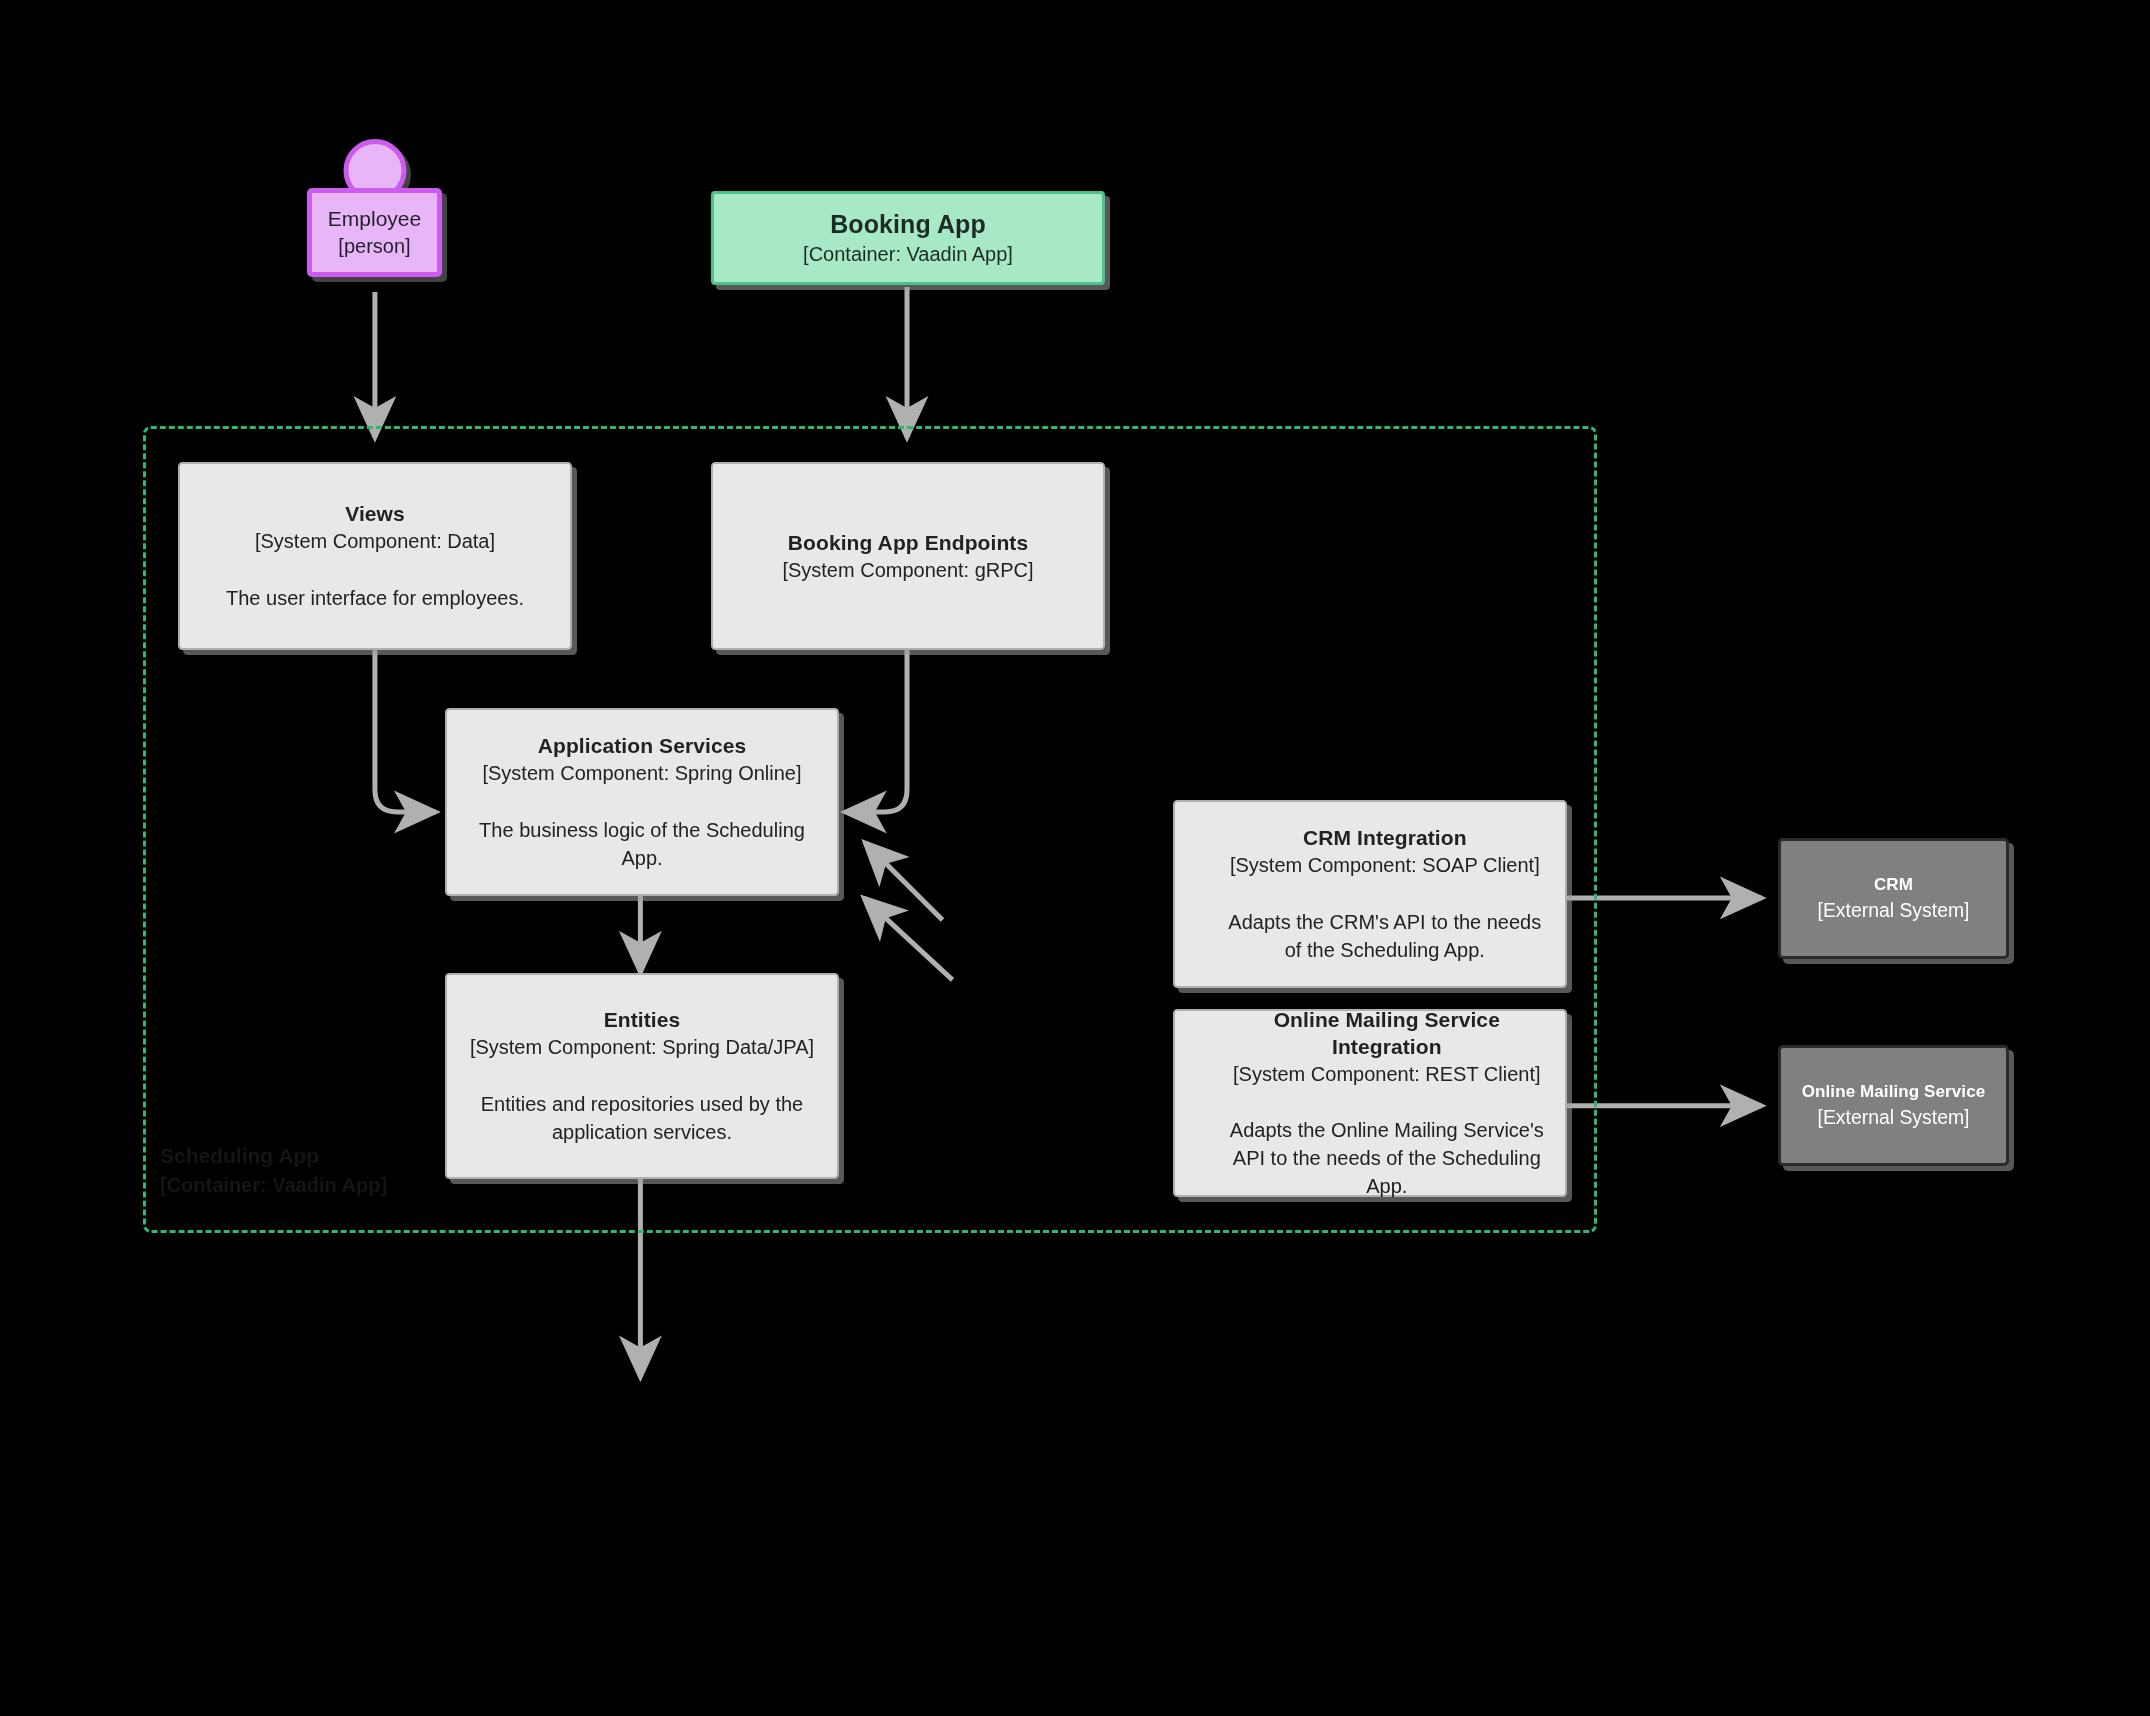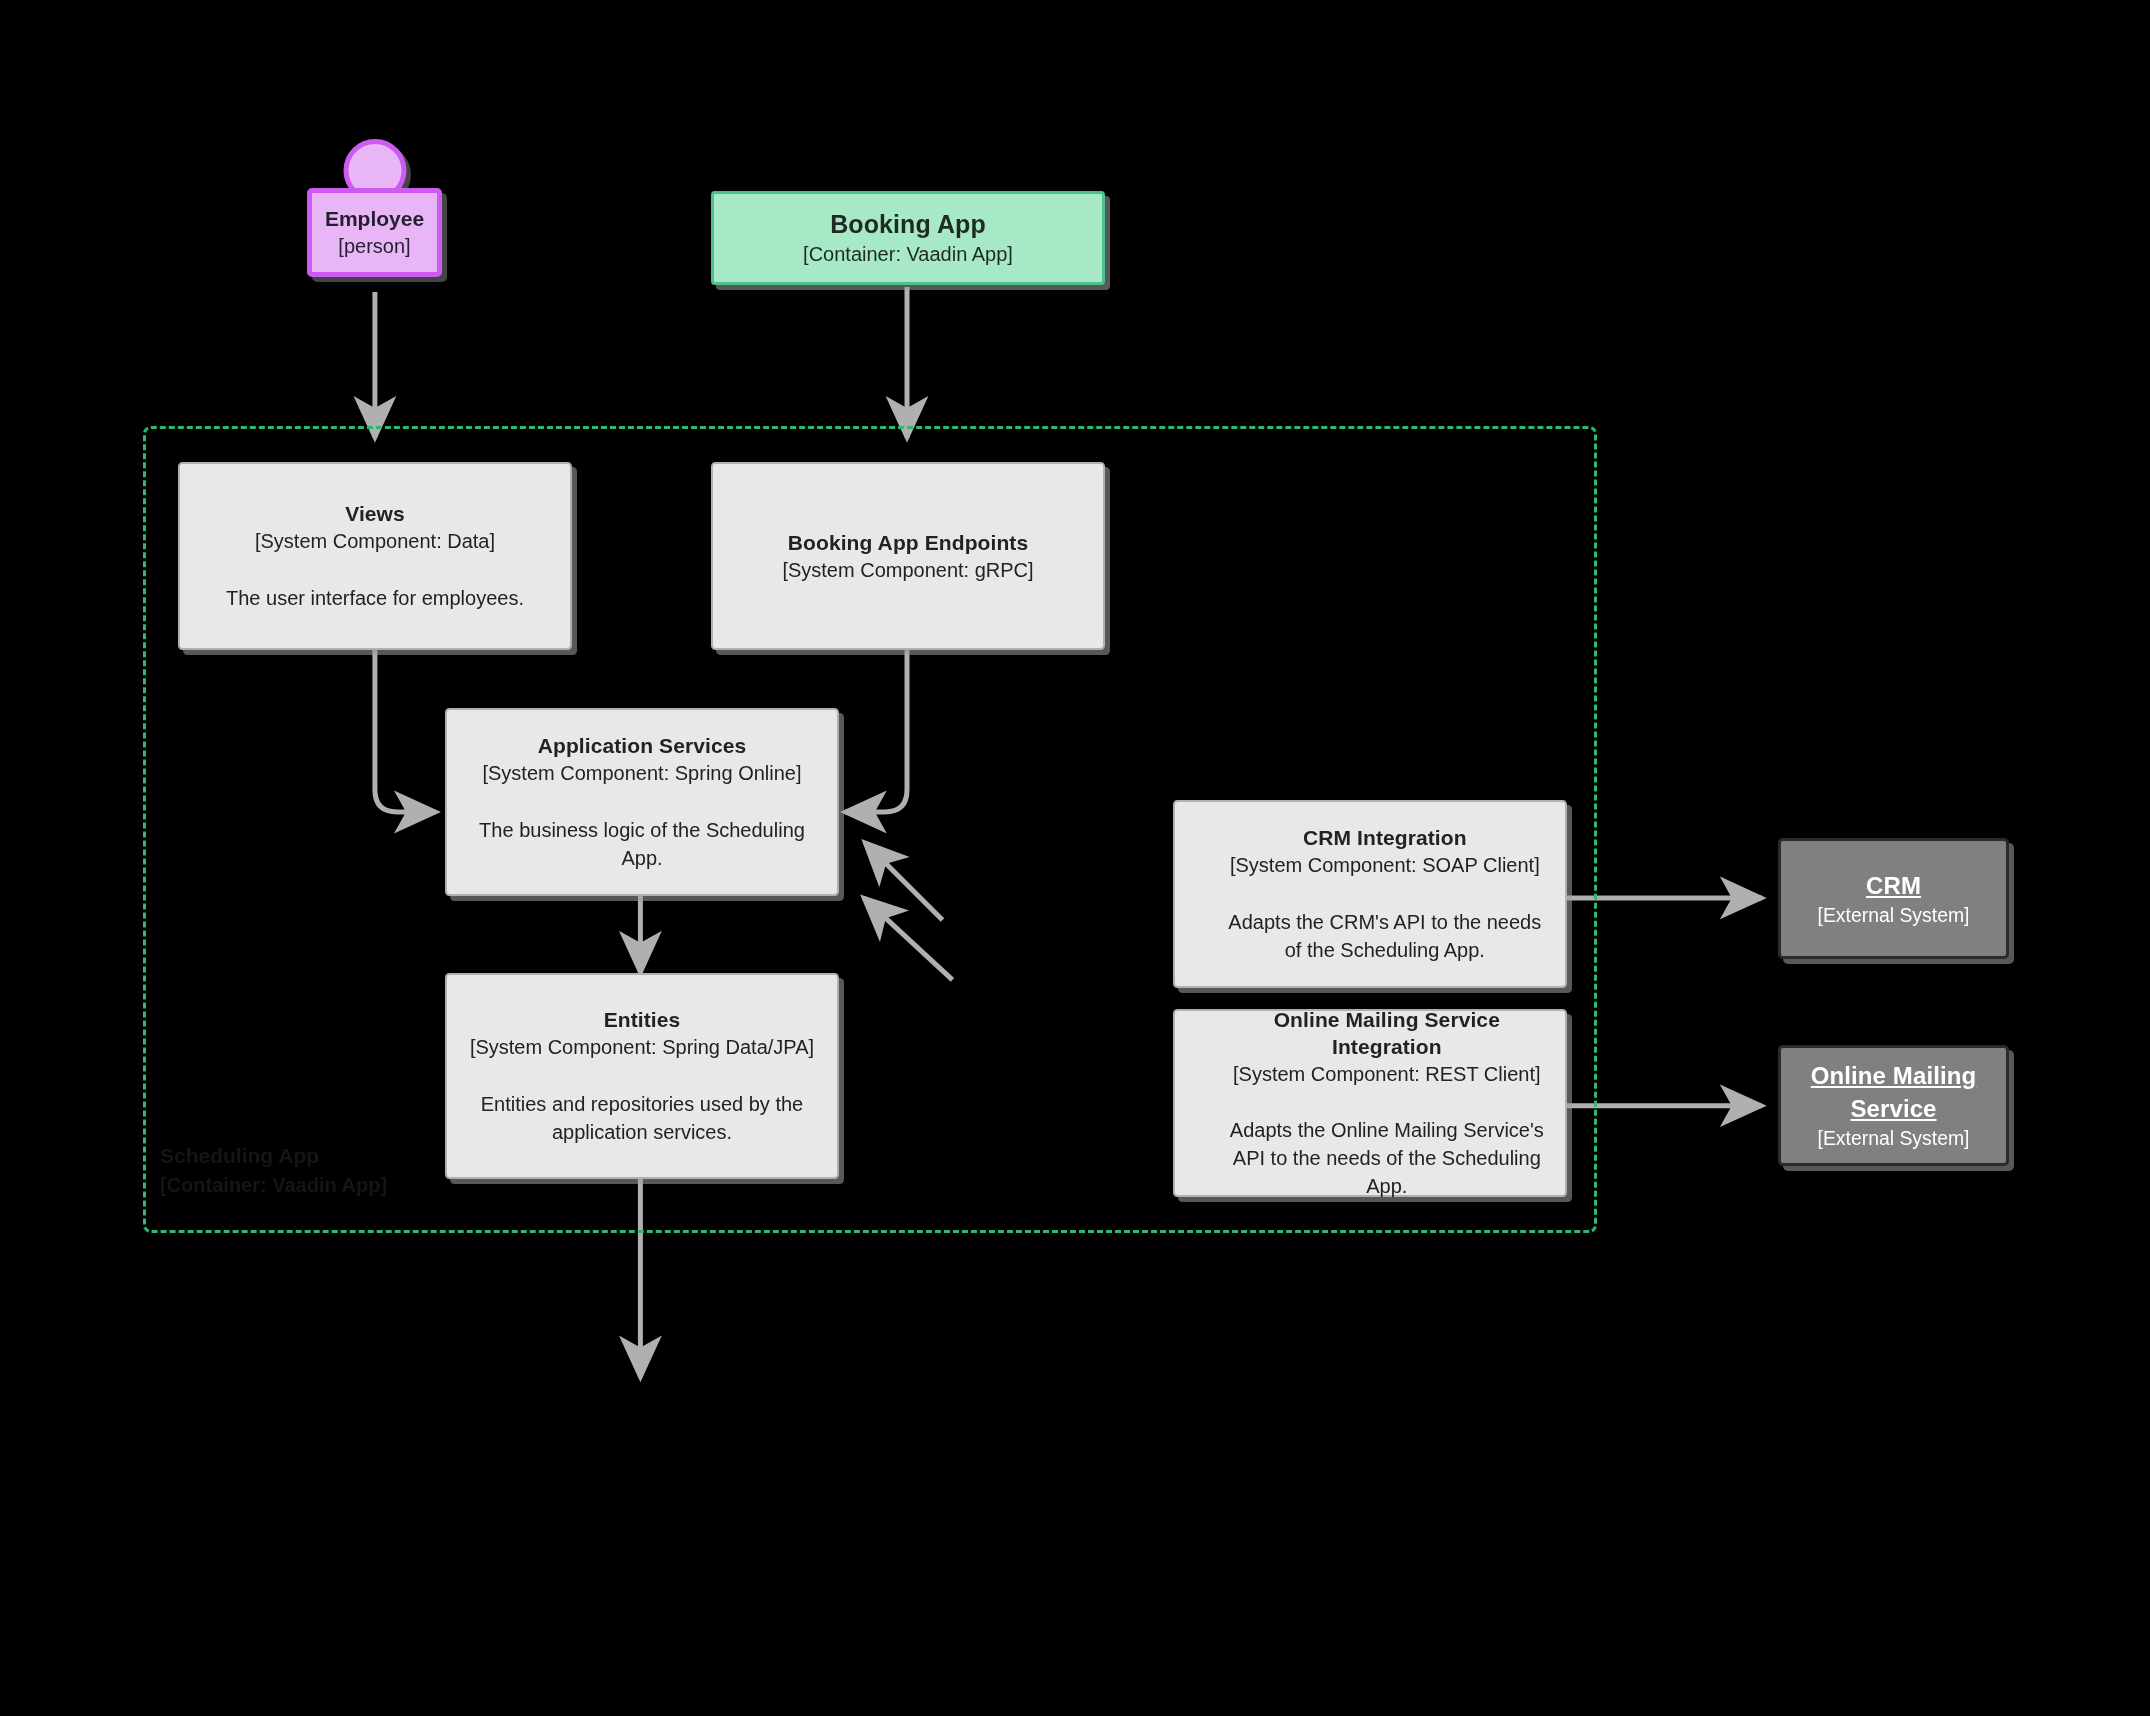--- a/index.html
+++ b/index.html
@@ -92,42 +92,42 @@
     border: 5px solid #cd5bf0;
     box-sizing: border-box;
     border-radius: 5px;
     display: flex;
     flex-direction: column;
     align-items: center;
     justify-content: center;
     color: #231f2e;
     box-shadow: 5px 5px 0 0 rgba(150,150,150,0.45);
   }
-  .person-body .ttl  { font-size: 21px; font-weight: bold; line-height: 1.35; }
+  .person-body .ttl  { font-size: 21px; font-weight: normal; line-height: 1.35; }
   .person-body .sub  { font-size: 20px; line-height: 1.35; }
 
   
   .container-node {
     background: #a7e9c6;
     border: 3.3px solid #4bc28b;
     color: #1d2b24;
     border-radius: 3.9px;
   }
   .container-node .ttl { font-size: 25px; line-height: 1.35; }
   .container-node .sub { font-size: 20px; line-height: 1.35; }
 
   
   .external {
     background: #808080;
     border: 3.3px solid #2b2b2b;
     color: #ffffff;
     border-radius: 5px;
     padding: 5.5px 10px;
   }
-  .external .ttl { font-size: 24px; line-height: 1.38; text-decoration: underline; }
+  .external .ttl { font-size: 17px; line-height: 1.38; }
   .external .sub { font-size: 19.4px; line-height: 1.38; }
 
   
   .boundary {
     position: absolute;
     z-index: 2;
     box-sizing: border-box;
     border: 3.3px dashed #2eb872;
     border-radius: 7.8px;
     background: transparent;

